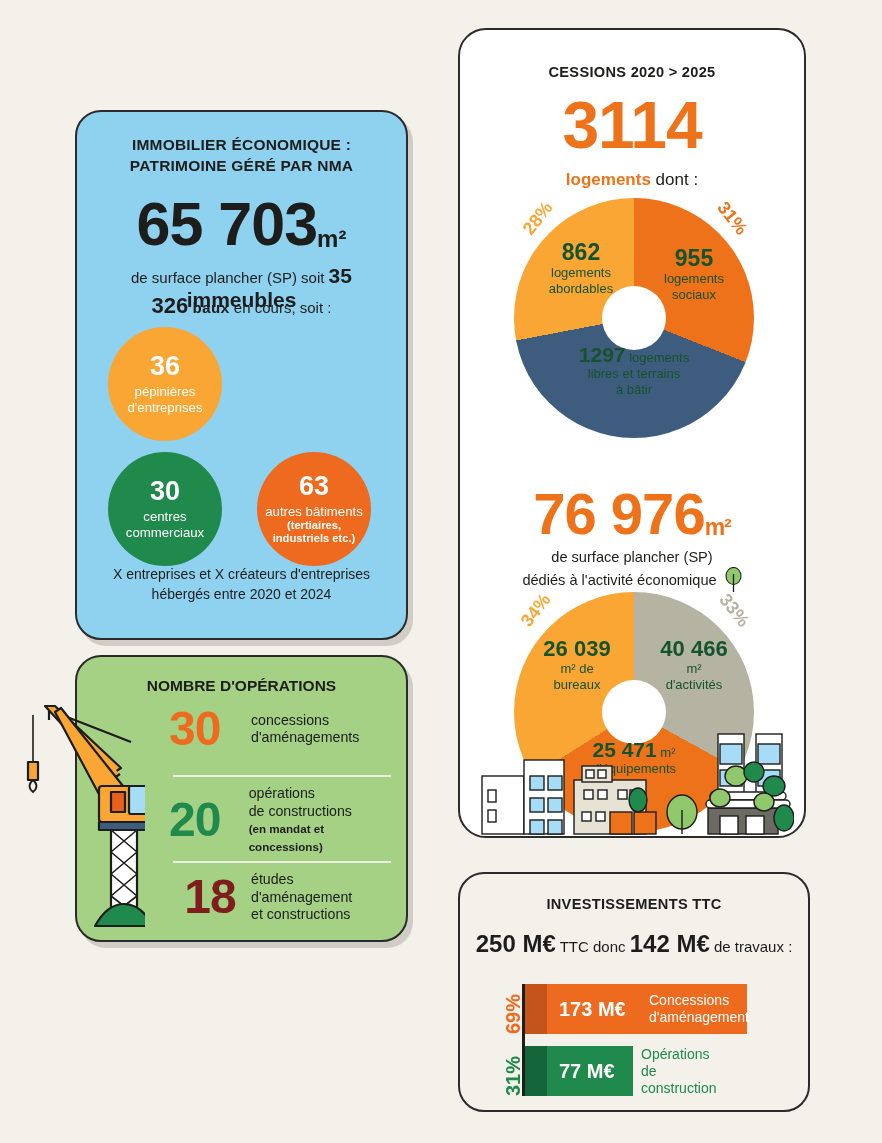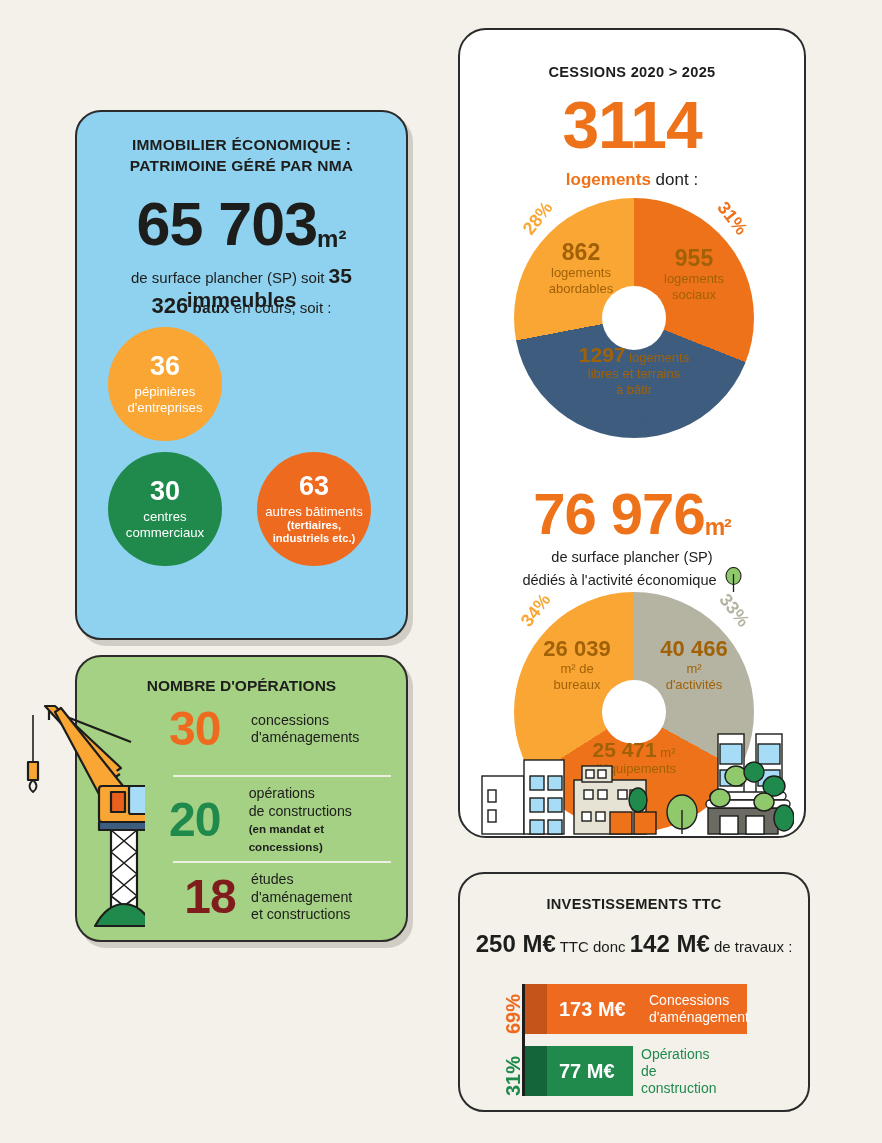--- a/index.html
+++ b/index.html
@@ -57,21 +57,21 @@
   .r-title{position:absolute;left:0;right:0;top:34px;text-align:center;font-size:14.6px;
            font-weight:600;letter-spacing:.3px;color:#1d1d1b;}
   .r-bignum{position:absolute;left:0;right:0;top:62px;text-align:center;
     font-size:66px;font-weight:800;color:#EE7219;line-height:1;letter-spacing:-1px;}
   .r-sub{position:absolute;left:0;right:0;top:140px;text-align:center;font-size:17px;color:#1d1d1b;}
   .r-sub b{color:#EE7219;font-weight:800;}
 
   .donut-wrap{position:absolute;}
   .donut{position:absolute;left:0;top:0;border-radius:50%;}
   .donut-hole{position:absolute;border-radius:50%;background:#fff;}
-  .slice-lbl{position:absolute;text-align:center;color:#a16207;}
+  .slice-lbl{position:absolute;text-align:center;color:#14532d;}
   .slice-lbl .v{font-weight:800;}
   .pct{position:absolute;font-weight:800;font-size:18px;}
 
   .r-bignum2{position:absolute;left:0;right:0;top:455px;text-align:center;
     font-size:58px;font-weight:800;color:#EE7219;line-height:1;letter-spacing:-1px;}
   .r-bignum2 .u{font-size:23px;vertical-align:-1px;}
   .r-sub2{position:absolute;left:0;right:0;top:518px;text-align:center;font-size:14.6px;
           line-height:19px;color:#1d1d1b;}
 
   
@@ -121,20 +121,24 @@
       <span class="cn">30</span>
       <span class="cl">centres<br>commerciaux</span>
     </div>
 
     <div class="circ" style="left:180px;top:340px;width:114px;height:114px;background:#EE6A1F;">
       <span class="cn">63</span>
       <span class="cl">autres bâtiments</span>
       <span class="cs">(tertiaires,<br>industriels etc.)</span>
     </div>
 
+    <div class="blue-foot">
+      <div>X entreprises et X créateurs d'entreprises</div>
+      <div>hébergés entre 2020 et 2024</div>
+    </div>
   </div>
 
   <div class="card card-shadow" id="green-card">
     <div class="green-title">NOMBRE D'OPÉRATIONS</div>
 
     <div class="op-row" style="top:48px;">
       <div class="op-num" style="color:#EE6A1F;">30</div>
       <div class="op-txt">concessions<br>d'aménagements</div>
     </div>
     <div class="op-div" style="top:118px;"></div>

